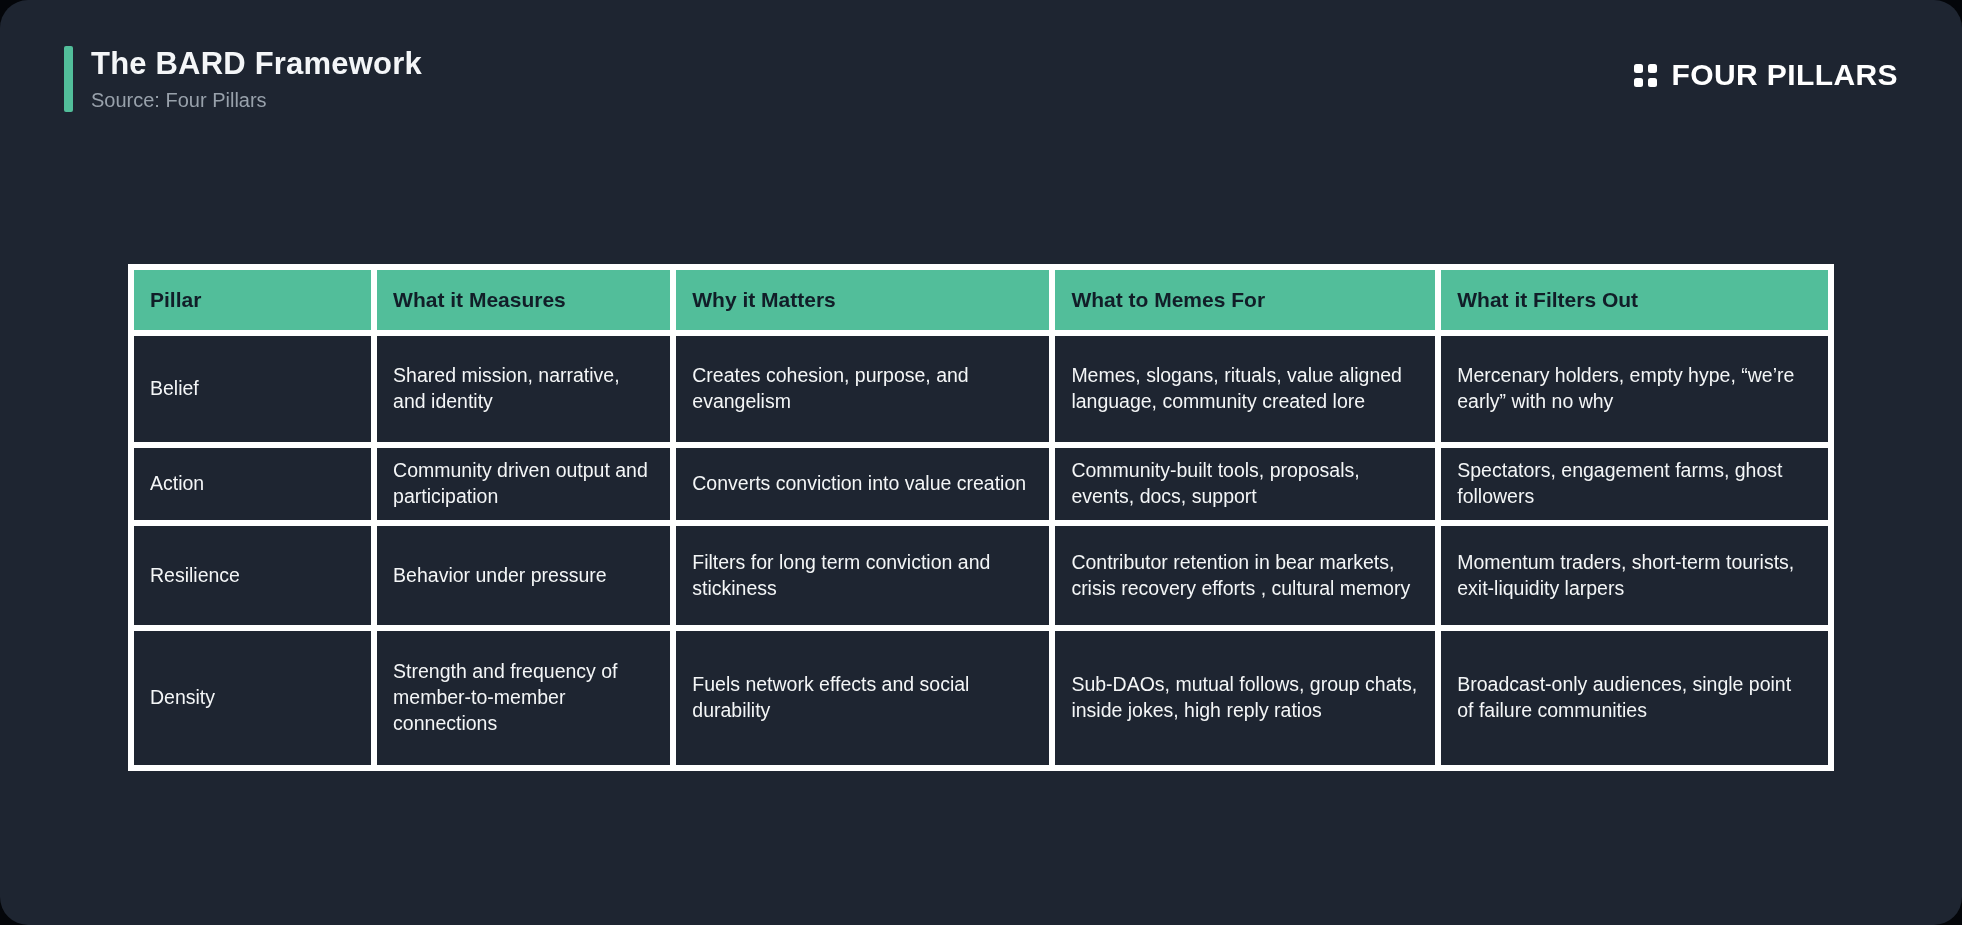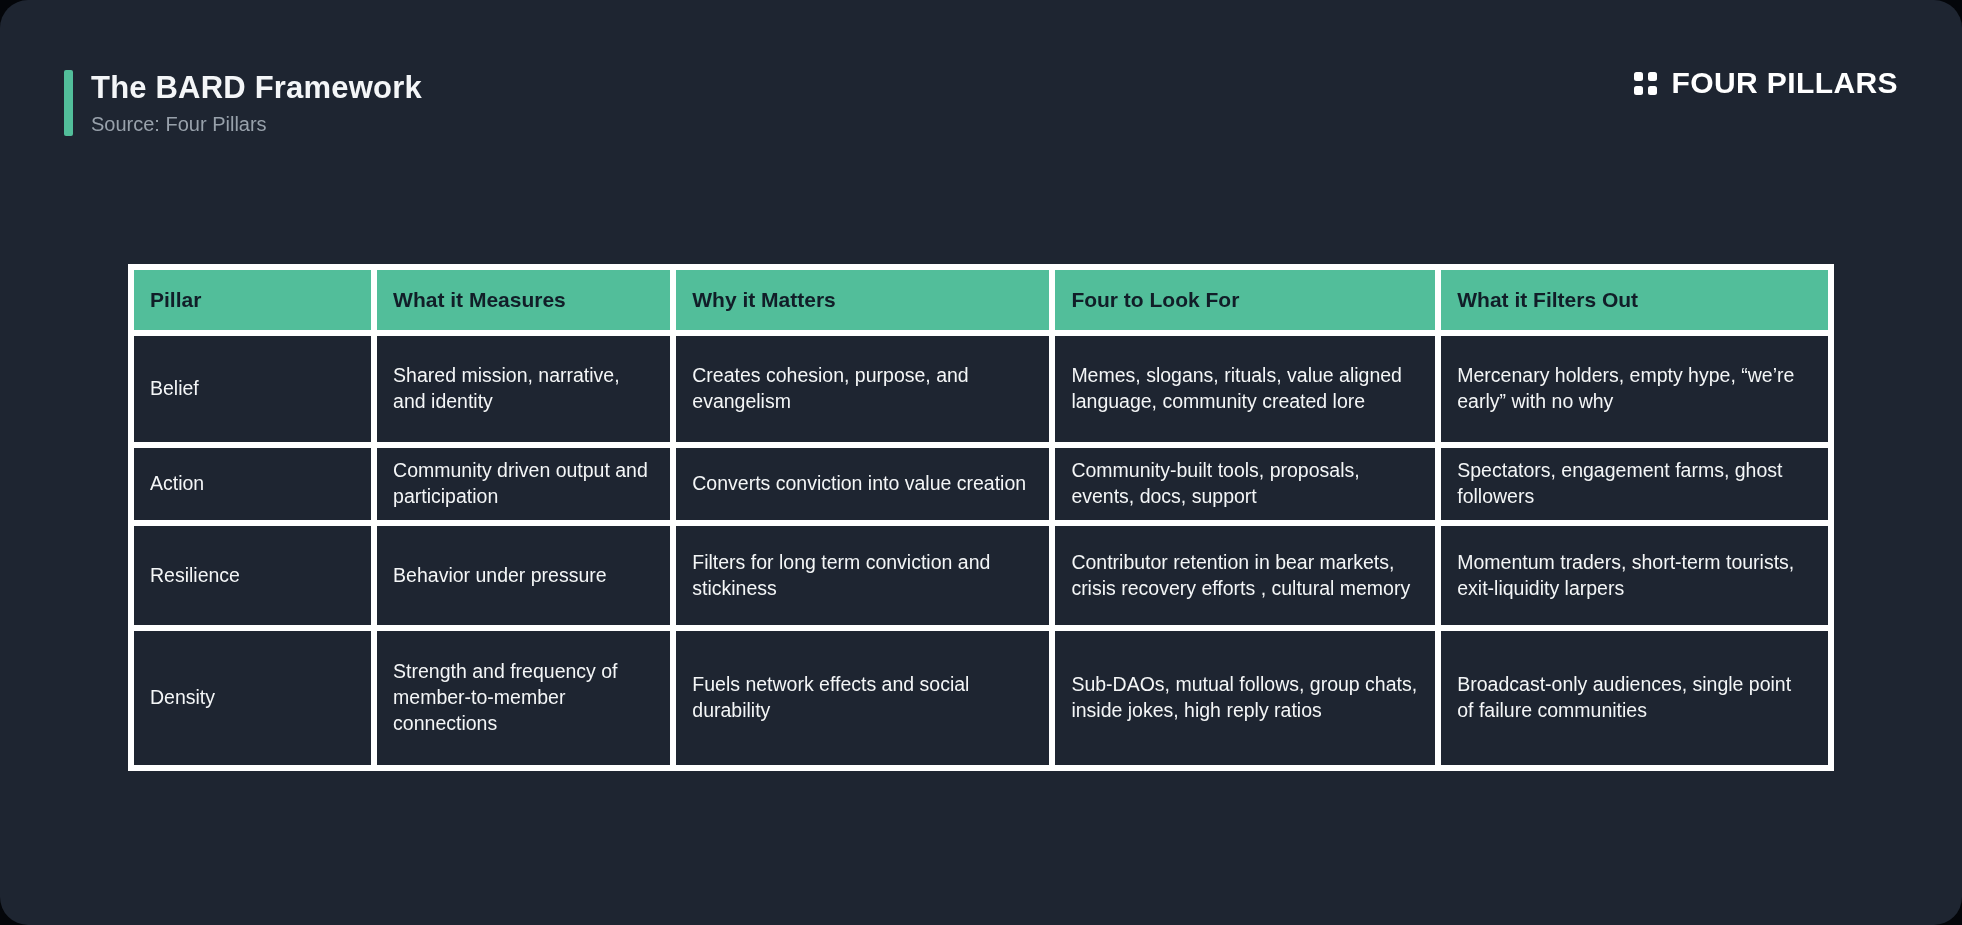--- a/index.html
+++ b/index.html
@@ -26,21 +26,20 @@
     top: 46px;
     left: 64px;
     right: 64px;
     display: flex;
     justify-content: space-between;
     align-items: flex-start;
   }
   .title-block {
     display: flex;
     align-items: stretch;
-    margin-top: 24px;
   }
   .accent-bar {
     width: 9px;
     background: #52be9a;
     border-radius: 2px;
     margin-right: 18px;
   }
   .title-texts { display: flex; flex-direction: column; justify-content: center; }
   .page-title {
     color: #f4f6f8;
@@ -51,21 +50,21 @@
   }
   .page-source {
     color: #98a1ab;
     font-size: 20px;
     font-weight: 400;
     margin-top: 7px;
   }
   .brand {
     display: flex;
     align-items: center;
-    margin-top: 20px;
+    margin-top: 12px;
   }
   .brand-dots {
     display: grid;
     grid-template-columns: 9px 9px;
     grid-template-rows: 9px 9px;
     gap: 5px;
     margin-right: 15px;
   }
   .brand-dots span {
     width: 9px;
@@ -151,21 +150,21 @@
         <col style="width:17.6%">
         <col style="width:22.3%">
         <col style="width:22.7%">
         <col style="width:23.1%">
       </colgroup>
       <thead>
         <tr>
           <th>Pillar</th>
           <th>What it Measures</th>
           <th>Why it Matters</th>
-          <th>Four to Look For</th>
+          <th>What to Memes For</th>
           <th>What it Filters Out</th>
         </tr>
       </thead>
       <tbody>
         <tr class="r1">
           <td>Belief</td>
           <td>Shared mission, narrative, and identity</td>
           <td>Creates cohesion, purpose, and evangelism</td>
           <td>Memes, slogans, rituals, value aligned language, community created lore</td>
           <td>Mercenary holders, empty hype, “we’re early” with no why</td>

